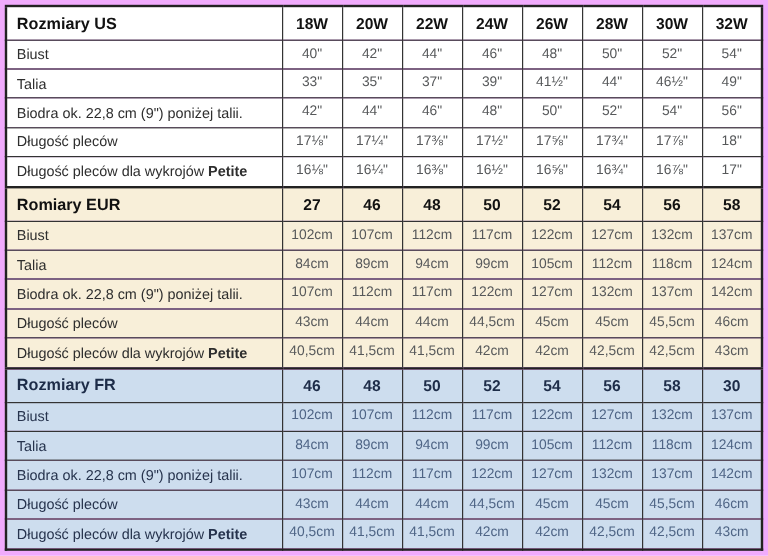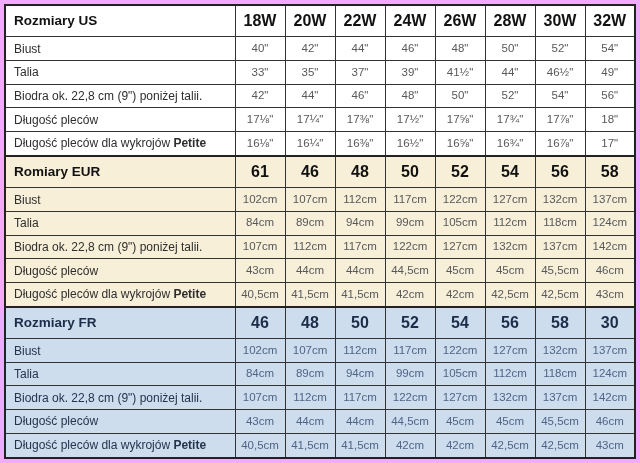--- a/index.html
+++ b/index.html
@@ -32,21 +32,21 @@
     vertical-align: middle;
     font-size: 12px;
     line-height: 1;
   }
   tr.header-row th { border-top: 2px solid var(--outer, #222); }
   .label-cell {
     text-align: left;
     padding-left: 8px;
     color: var(--label-text, #2e2e2e);
   }
-  tr.header-row th { font-weight: 700; font-size: 16px; color: var(--header-text, #111); }
+  tr.header-row th { font-weight: 700; font-size: 13px; color: var(--header-text, #111); }
   tr.header-row th.label-cell { font-size: 13.5px; }
   td.value-cell { color: var(--value-text, #56585a); font-size: 11.5px; }
 
   tr.section-us  { background: var(--us-bg, #ffffff); }
   tr.section-eur { background: var(--eur-bg, #f8efd9); }
   tr.section-fr  { background: var(--fr-bg, #cdddee); }
 
   tr.section-fr td.value-cell { color: var(--fr-value-text, #4e6485); }
   tr.section-fr.header-row th { color: var(--fr-header-text, #1d2c48); }
   tr.section-fr .label-cell   { color: var(--fr-label-text, #26334d); }
@@ -122,21 +122,21 @@
           <td class="value-cell">16¼"</td>
           <td class="value-cell">16⅜"</td>
           <td class="value-cell">16½"</td>
           <td class="value-cell">16⅝"</td>
           <td class="value-cell">16¾"</td>
           <td class="value-cell">16⅞"</td>
           <td class="value-cell">17"</td>
         </tr>
         <tr class="section-eur header-row">
           <th class="label-cell">Romiary EUR</th>
-          <th class="size-cell">61</th>
+          <th class="size-cell">27</th>
           <th class="size-cell">46</th>
           <th class="size-cell">48</th>
           <th class="size-cell">50</th>
           <th class="size-cell">52</th>
           <th class="size-cell">54</th>
           <th class="size-cell">56</th>
           <th class="size-cell">58</th>
         </tr>
         <tr class="section-eur">
           <td class="label-cell"><span>Biust</span></td>

